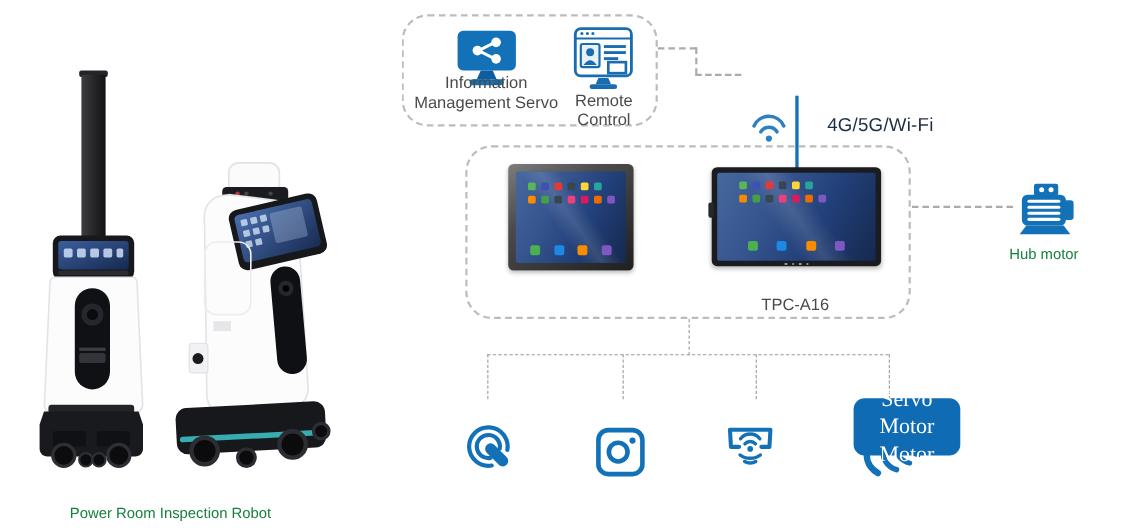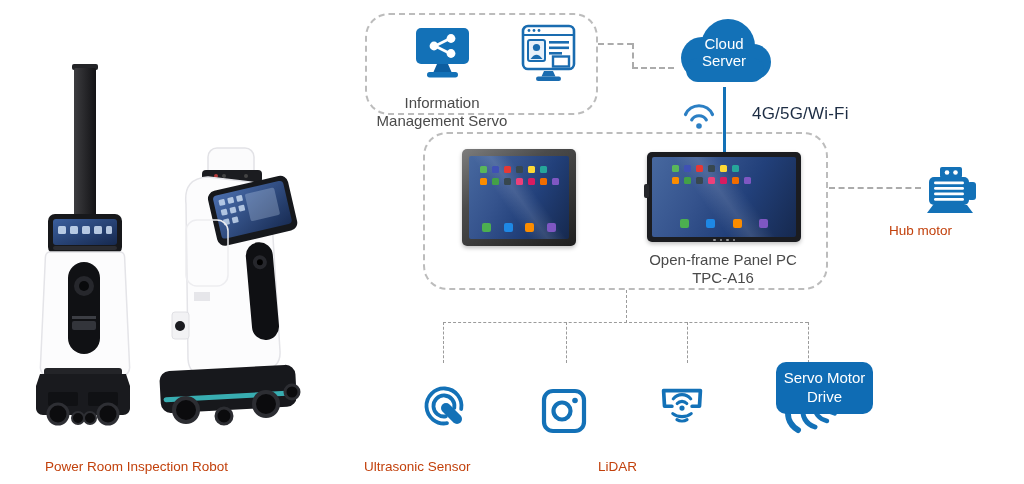--- a/index.html
+++ b/index.html
@@ -9,32 +9,32 @@
   
   .dashed-box{position:absolute;border:2px dashed #bcbcbc;border-radius:24px;box-sizing:border-box;}
   .hdash{position:absolute;height:0;border-top:2px dashed #ababab;}
   .vdash{position:absolute;width:0;border-left:2px dashed #ababab;}
   .hdot{position:absolute;height:0;border-top:1.5px dashed #9b9b9b;}
   .vdot{position:absolute;width:0;border-left:1.5px dashed #9b9b9b;}
   .blue-line{position:absolute;width:3px;background:#1371b7;}
 
   
   .lbl{position:absolute;text-align:center;color:#4a4a4a;font-size:15px;line-height:1.18;}
-  .small-lbl{position:absolute;color:#c2410c;font-size:13.5px;line-height:1.2;}
+  .small-lbl{position:absolute;text-align:center;color:#15803d;font-size:13.5px;line-height:1.2;}
   .net-lbl{position:absolute;color:#1d2d44;font-size:17px;letter-spacing:.2px;}
   .white-txt{color:#fff;text-align:center;}
 
   
   .cloud{position:absolute;left:672px;top:16px;width:104px;height:74px;}
   .cloud .white-txt{position:absolute;left:0;right:0;top:20px;font-size:15px;line-height:1.12;}
 
   
   .servo-box{position:absolute;left:776px;top:362px;width:97px;height:52px;background:#0f6cb4;
              border-radius:10px;display:flex;align-items:center;justify-content:center;z-index:2;}
-  .servo-box .white-txt{font-size:15px;line-height:1.25;}
+  .servo-box .white-txt{font-size:20px;line-height:1.25;font-family:Liberation Serif, serif;}
 
   
   .panel-a2{position:absolute;left:462px;top:149px;width:114px;height:97px;box-sizing:border-box;
             padding:7px;border-radius:5px;background:linear-gradient(145deg,#7d7d7d 0%,#4b4b4b 35%,#1f1f1f 100%);
             box-shadow:0 2px 4px rgba(0,0,0,.25);}
   .panel-a16{position:absolute;left:647px;top:152px;width:154px;height:90px;box-sizing:border-box;
              padding:5px;border-radius:5px;background:#1b1c20;box-shadow:0 2px 4px rgba(0,0,0,.25);}
   .notch{position:absolute;left:-3px;top:32px;width:5px;height:14px;background:#26272b;border-radius:2px;}
   .screen{position:relative;width:100%;height:100%;border-radius:2px;overflow:hidden;
           background:linear-gradient(118deg,#47689f 0%,#35538d 35%,#22407a 62%,#16294f 100%);}
@@ -141,21 +141,21 @@
         <rect x="14" y="226" width="136" height="42" rx="10" fill="#17181c"></rect>
         <rect x="17" y="252" width="130" height="5" rx="2.5" fill="#3ec8cb" opacity=".85"></rect>
       </g>
       <circle cx="40" cy="268" r="12" fill="#0b0b0d" stroke="#2c2d32" stroke-width="4"></circle>
       <circle cx="120" cy="262" r="12" fill="#0b0b0d" stroke="#2c2d32" stroke-width="4"></circle>
       <circle cx="78" cy="274" r="8" fill="#0b0b0d" stroke="#2c2d32" stroke-width="3"></circle>
       <circle cx="146" cy="250" r="7" fill="#0b0b0d" stroke="#2c2d32" stroke-width="3"></circle>
     </svg>
   </div>
 
-  <div class="small-lbl" style="left:45px;top:459px;width:200px;">Power Room Inspection Robot</div>
+  <div class="small-lbl" style="left:55px;top:459px;width:200px;">Power Room Inspection Robot</div>
 
   <div class="dashed-box" style="left:365px;top:13px;width:233px;height:102px;"></div>
 
   <div class="icon-wrap" style="left:414px;top:26px;">
     <svg width="57" height="54" viewBox="0 0 57 54">
       <rect x="2" y="2" width="53" height="36" rx="5" fill="#1371b7"></rect>
       <g stroke="#fff" stroke-width="2.6" fill="#fff">
         <line x1="21" y1="20" x2="36" y2="12.5"></line>
           <line x1="21" y1="20" x2="36" y2="27.5"></line>
         <circle cx="20" cy="20" r="4.4" stroke="none"></circle>
@@ -179,43 +179,33 @@
       <path d="M10.5 35 q6 -8.5 12 0 z" fill="#1a6cb0"></path>
       <rect x="29" y="17" width="20" height="2.6" fill="#1a6cb0"></rect>
       <rect x="29" y="22.5" width="20" height="2.6" fill="#1a6cb0"></rect>
       <rect x="29" y="28" width="13" height="2.6" fill="#1a6cb0"></rect>
       <rect x="33" y="32.5" width="16" height="10" fill="#fff" stroke="#1a6cb0" stroke-width="2.4"></rect>
       <polygon points="24,47 33,47 35.5,52.5 21.5,52.5" fill="#1a6cb0"></polygon>
       <rect x="16" y="52.5" width="25" height="4.5" rx="2.2" fill="#1a6cb0"></rect>
     </svg>
   </div>
 
-  <div class="lbl" style="left:357px;top:94px;width:170px;">
+  <div class="lbl" style="left:357px;top:67px;width:170px;">
     <span>Information</span><br>
     <span>Management Servo</span>
+  </div>
+  <div class="lbl" style="left:509px;top:83px;width:80px;">
+    <span>Remote</span><br>
+    <span>Control</span>
   </div>
 
   <div class="hdash" style="left:598px;top:43px;width:35px;"></div>
   <div class="vdash" style="left:632px;top:43px;height:25px;"></div>
   <div class="hdash" style="left:632px;top:67px;width:42px;"></div>
 
-  <div class="cloud">
-    <svg width="104" height="74" viewBox="0 0 104 74">
-      <g fill="#1371b7">
-        <circle cx="30" cy="42" r="21"></circle>
-        <circle cx="56" cy="30" r="27"></circle>
-        <circle cx="81" cy="46" r="18"></circle>
-        <rect x="14" y="42" width="78" height="24" rx="12"></rect>
-      </g>
-    </svg>
-    <div class="white-txt">
-      <span>Cloud</span><br>
-      <span>Server</span>
-    </div>
-  </div>
 
   <div class="blue-line" style="left:723px;top:87px;height:67px;"></div>
 
   <div class="icon-wrap" style="left:682px;top:102px;">
     <svg width="34" height="28" viewBox="0 0 34 28">
       <g stroke="#2b7fc4" stroke-width="3.2" fill="none" stroke-linecap="round">
         <path d="M3.5 12.5 A 14.8 14.8 0 0 1 30.5 12.5"></path>
         <path d="M9.7 17.8 A 8.6 8.6 0 0 1 24.3 17.8"></path>
       </g>
       <circle cx="17" cy="24" r="2.8" fill="#2b7fc4"></circle>
@@ -285,21 +275,21 @@
         </div>
     </div>
     <div class="navdots">
         <i></i>
         <i></i>
         <i></i>
         <i></i>
       </div>
   </div>
   <div class="lbl" style="left:633px;top:251px;width:180px;">
-    <span>Open-frame Panel PC</span><br>
+    <br>
     <span>TPC-A16</span>
   </div>
 
   <div class="hdash" style="left:829px;top:187px;width:92px;"></div>
   <div class="icon-wrap" style="left:923px;top:166px;">
     <svg width="56" height="50" viewBox="0 0 56 50">
       <g fill="#1371b7">
         <rect x="17" y="1" width="22" height="11" rx="2"></rect>
         <rect x="6" y="11" width="40" height="28" rx="5"></rect>
         <rect x="44" y="16" width="9" height="18" rx="3"></rect>
@@ -326,21 +316,20 @@
 
   <div class="icon-wrap" style="left:420px;top:382px;">
     <svg width="48" height="50" viewBox="0 0 48 50">
       <g stroke="#1371b7" fill="none" stroke-linecap="round">
         <path d="M27 41.2 A 17.5 17.5 0 1 1 41.2 27" stroke-width="3.8"></path>
         <path d="M25.8 34.3 A 10.5 10.5 0 1 1 34.3 25.8" stroke-width="3.8"></path>
         <line x1="26" y1="26" x2="37" y2="37" stroke-width="10"></line>
       </g>
     </svg>
   </div>
-  <div class="small-lbl" style="left:364px;top:459px;width:160px;">Ultrasonic Sensor</div>
 
   <div class="icon-wrap" style="left:541px;top:388px;">
     <svg width="46" height="46" viewBox="0 0 46 46">
       <rect x="3" y="3" width="40" height="40" rx="9" fill="none" stroke="#1371b7" stroke-width="4.2"></rect>
       <circle cx="21" cy="23" r="8.5" fill="none" stroke="#1371b7" stroke-width="4.2"></circle>
       <circle cx="34" cy="12.5" r="2.8" fill="#1371b7"></circle>
     </svg>
   </div>
 
   <div class="icon-wrap" style="left:659px;top:385px;">
@@ -348,33 +337,32 @@
       <g stroke="#1371b7" fill="none" stroke-linecap="round" stroke-linejoin="round">
         <path d="M14 21 H6 L5 4 H45 L44 21 H36" stroke-width="4"></path>
         <path d="M15.5 13 a 12 12 0 0 1 19 0" stroke-width="3.4"></path>
         <path d="M19.8 18 a 7 7 0 0 1 10.4 0" stroke-width="3.4"></path>
         <path d="M15 29 a 13 9 0 0 0 20 0" stroke-width="3.4"></path>
         <path d="M19.5 35.5 a 8 5.5 0 0 0 11 0" stroke-width="3.4"></path>
       </g>
       <circle cx="25" cy="23" r="2.8" fill="#1371b7"></circle>
     </svg>
   </div>
-  <div class="small-lbl" style="left:598px;top:459px;width:160px;">LiDAR</div>
 
   <div class="icon-wrap" style="left:781px;top:402px;z-index:1;">
     <svg width="56" height="40" viewBox="0 0 56 40">
       <g stroke="#1371b7" fill="none" stroke-linecap="round">
         <path d="M9 2 C5 12 7 22 17 28" stroke-width="6"></path>
         <path d="M23 6 C20 14 25 22 34 25" stroke-width="5"></path>
         <path d="M34 4 C33 11 38 17 46 19" stroke-width="4.5"></path>
         <path d="M44 2 C44 7 48 11 54 12" stroke-width="3.5"></path>
       </g>
     </svg>
   </div>
 
   <div class="servo-box">
     <div class="white-txt">
       <span>Servo Motor</span><br>
-      <span>Drive</span>
+      <span>Motor</span>
     </div>
   </div>
 
 </div>
 
 </body></html>

